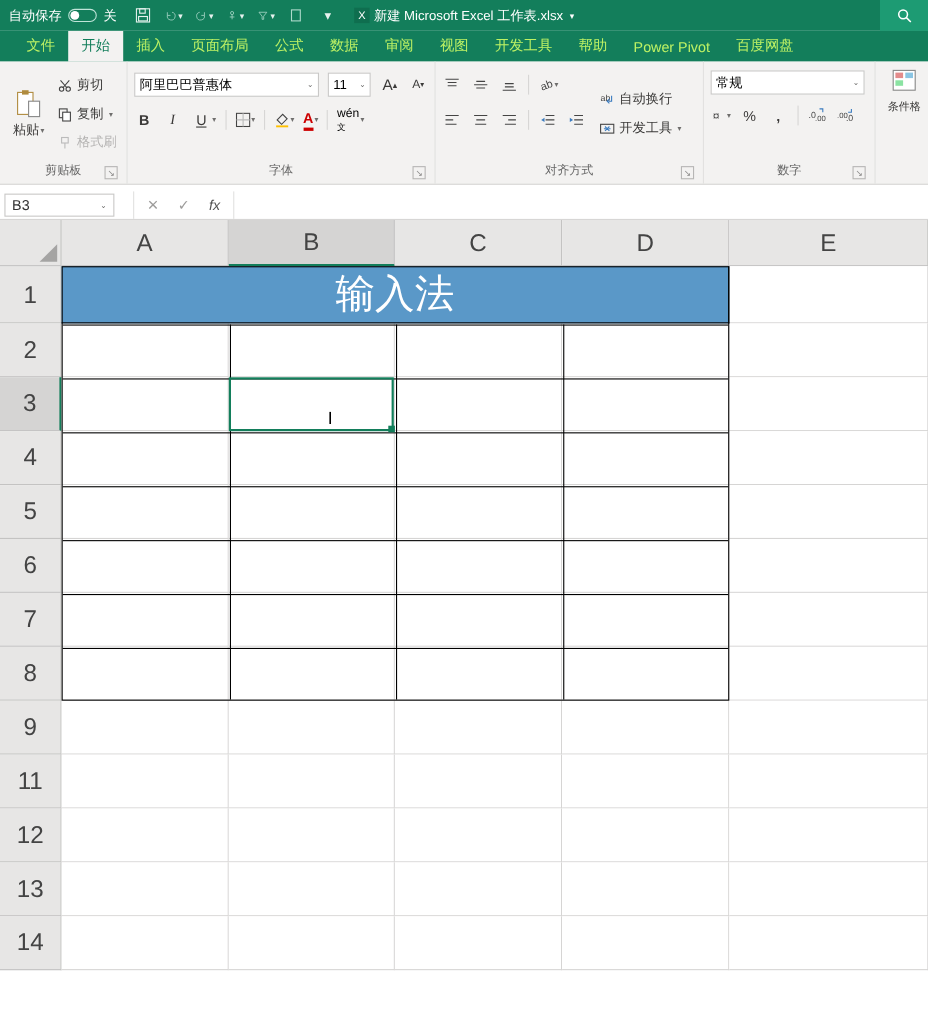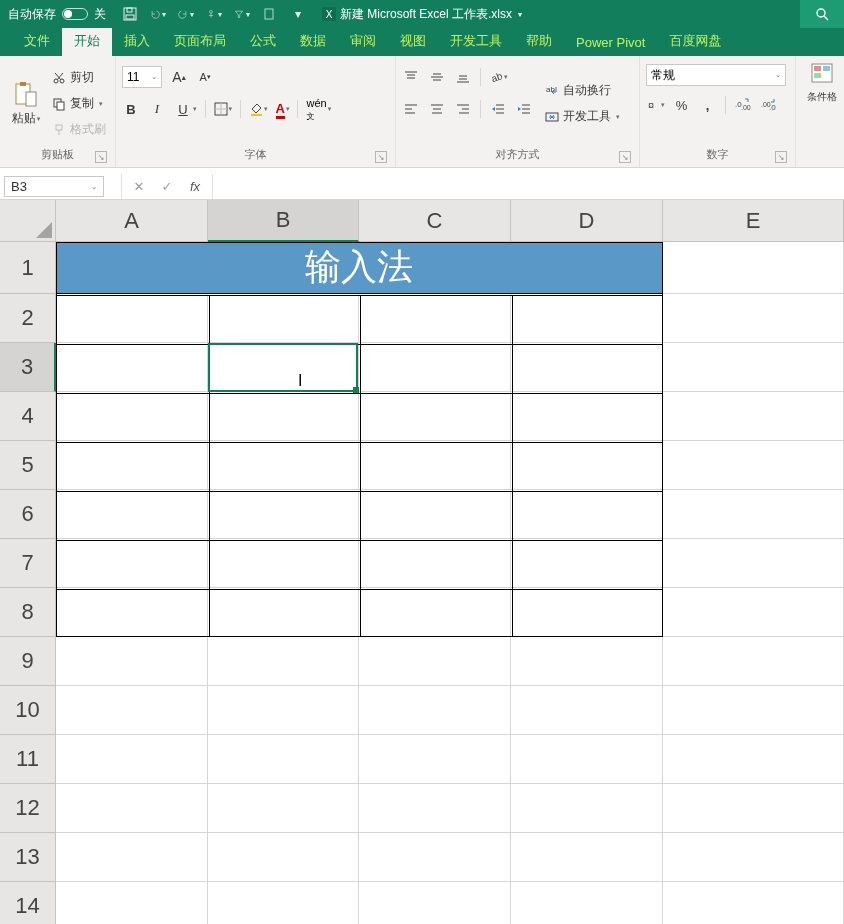--- a/index.html
+++ b/index.html
@@ -201,20 +201,24 @@
             <span>格式刷</span>
           </div>
       </div>
     </div>
     <div class="group-label"><span>剪贴板</span><span class="group-launcher">↘</span></div>
   </div>
 
   <div class="group" style="width:280px">
     <div class="group-body" style="flex-direction:column;gap:6px;padding-top:4px">
       <div class="fmt-row">
+        <div class="font-sel">
+            <span>阿里巴巴普惠体</span>
+            <span style="margin-left:auto" class="drop-caret">⌄</span>
+          </div>
         <div class="size-sel">
             <span>11</span>
             <span style="margin-left:auto" class="drop-caret">⌄</span>
           </div>
         <span class="fmt-btn" style="font-size:14px">A<sup style="font-size:8px">▴</sup></span>
         <span class="fmt-btn" style="font-size:11px">A<sup style="font-size:7px">▾</sup></span>
       </div>
       <div class="fmt-row">
         <span class="fmt-btn" style="font-weight:bold">B</span>
         <span class="fmt-btn" style="font-style:italic;font-family:serif">I</span>
@@ -481,28 +485,20 @@
       <div class="gridrow">
         <div class="rowhdr" style="height: 49px;">8</div>
         <div class="cell colA" style="height: 49px;"></div>
         <div class="cell colB" style="height: 49px;"></div>
         <div class="cell colC" style="height: 49px;"></div>
         <div class="cell colD" style="height: 49px;"></div>
         <div class="cell colE" style="height: 49px;"></div>
       </div>
       <div class="gridrow">
         <div class="rowhdr" style="height: 49px;">9</div>
-        <div class="cell colA" style="height: 49px;"></div>
-        <div class="cell colB" style="height: 49px;"></div>
-        <div class="cell colC" style="height: 49px;"></div>
-        <div class="cell colD" style="height: 49px;"></div>
-        <div class="cell colE" style="height: 49px;"></div>
-      </div>
-      <div class="gridrow">
-        <div class="rowhdr" style="height: 49px;">10</div>
         <div class="cell colA" style="height: 49px;"></div>
         <div class="cell colB" style="height: 49px;"></div>
         <div class="cell colC" style="height: 49px;"></div>
         <div class="cell colD" style="height: 49px;"></div>
         <div class="cell colE" style="height: 49px;"></div>
       </div>
       <div class="gridrow">
         <div class="rowhdr" style="height: 49px;">11</div>
         <div class="cell colA" style="height: 49px;"></div>
         <div class="cell colB" style="height: 49px;"></div>

